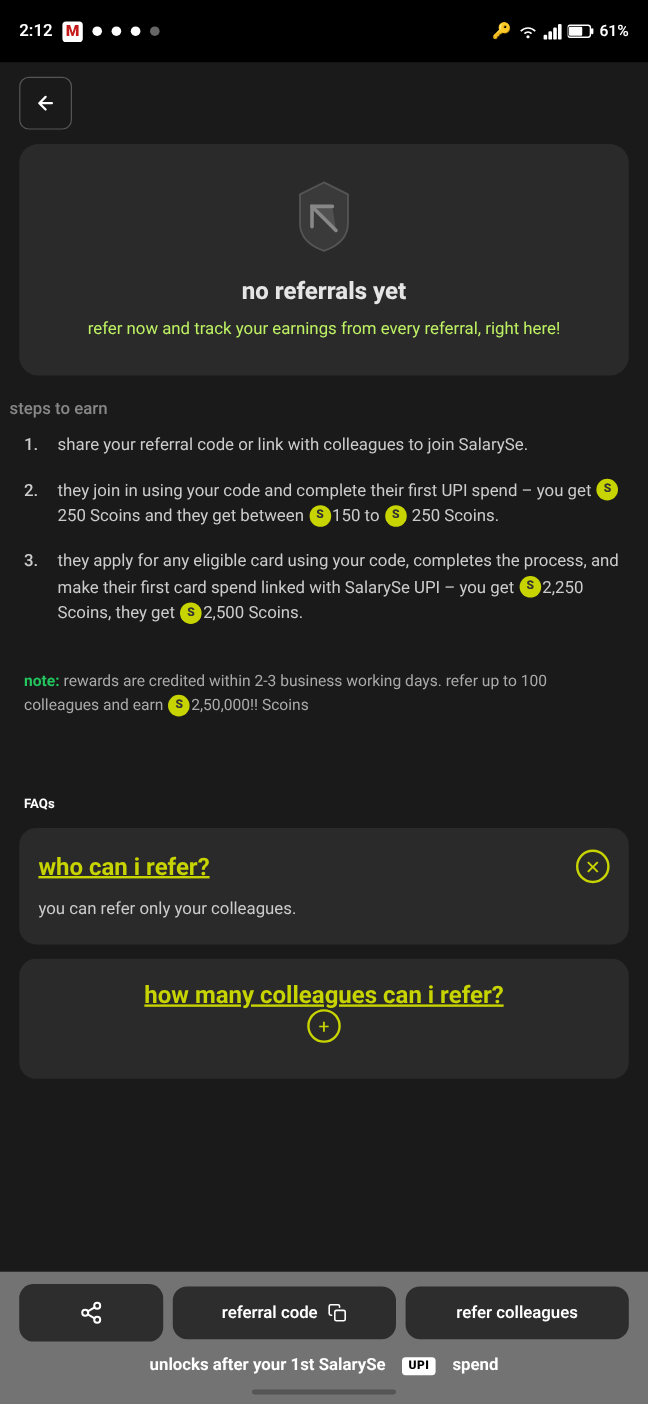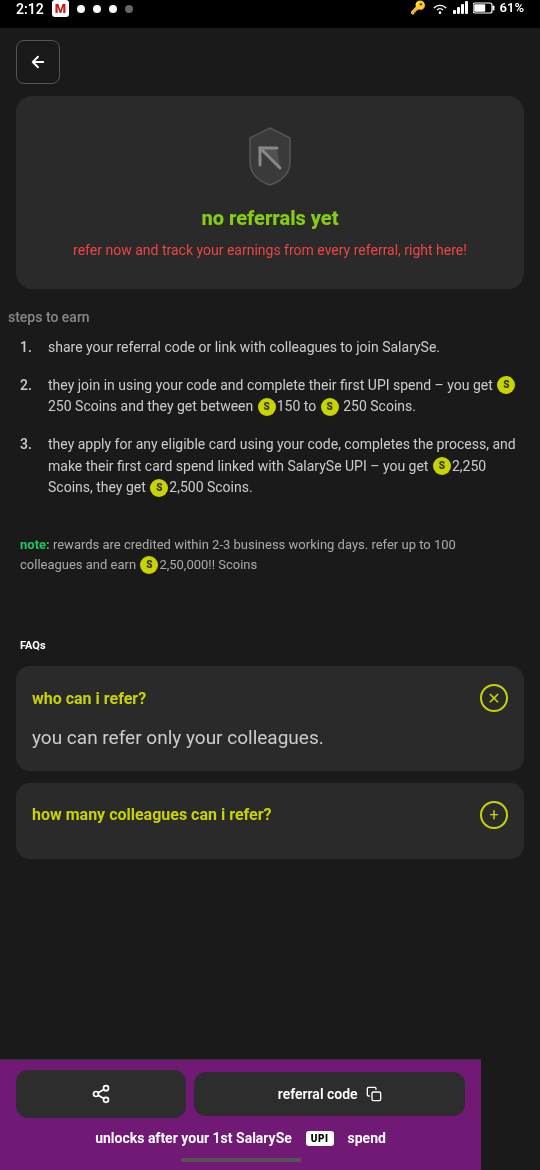--- a/index.html
+++ b/index.html
@@ -9,23 +9,23 @@
       min-height: 1170px;
       background: #1a1a1a;
       font-family: -apple-system, BlinkMacSystemFont, 'Segoe UI', Roboto, sans-serif;
       color: #fff;
       overflow-x: hidden;
     }
 
     
     .status-bar {
       background: #000;
-      height: 28px;
-      display: flex;
-      align-items: flex-start;
+      height: 52px;
+      display: flex;
+      align-items: center;
       justify-content: space-between;
       padding: 0 16px;
       font-size: 14px;
       font-weight: 600;
       color: #fff;
     }
     .status-left { display: flex; align-items: center; gap: 8px; }
     .status-right { display: flex; align-items: center; gap: 5px; font-size: 13px; }
     .status-dot { width: 8px; height: 8px; background: #666; border-radius: 50%; }
     .status-dot.active { background: #fff; }
@@ -56,26 +56,26 @@
       text-align: center;
     }
     .trophy-icon {
       margin: 0 auto 16px;
       width: 70px;
       height: 70px;
     }
     .no-referrals-title {
       font-size: 20px;
       font-weight: 800;
-      color: #84cc16;
+      color: #e5e5e5;
       margin-bottom: 10px;
     }
     .no-referrals-sub {
       font-size: 14px;
-      color: #ef4444;
+      color: #bef264;
       line-height: 1.5;
     }
 
     
     .section-label {
       font-size: 14px;
       color: #888;
       padding: 0 8px 12px;
       font-weight: 500;
     }
@@ -135,53 +135,55 @@
       border-radius: 14px;
       padding: 18px 16px;
     }
     .faq-header {
       display: flex;
       align-items: center;
       justify-content: space-between;
       margin-bottom: 12px;
     }
     .faq-question {
-      font-size: 16px;
+      font-size: 20px;
       font-weight: 700;
       color: #c8d400;
+      text-decoration: underline;
     }
     .faq-icon {
       width: 28px;
       height: 28px;
       border: 2px solid #c8d400;
       border-radius: 50%;
       display: flex;
       align-items: center;
       justify-content: center;
       color: #c8d400;
       font-size: 16px;
       cursor: pointer;
       flex-shrink: 0;
     }
     .faq-answer {
-      font-size: 19px;
+      font-size: 14px;
       color: #ccc;
       line-height: 1.5;
     }
 
     .faq-item.collapsed .faq-header {
       margin-bottom: 12px;
+      flex-direction: column;
     }
 
     
     .bottom-bar {
       position: fixed;
       bottom: 0;
-      width: 481px;
-      background: #701a75;
+      width: 540px;
+      background: #737373;
       border-top: 1px solid #333;
     }
     .bottom-actions {
       display: flex;
       align-items: center;
       gap: 0;
       padding: 10px 12px 6px;
     }
     .action-btn {
       flex: 1;
@@ -348,20 +350,23 @@
     </div>
 
     <div class="action-btn">
       <span>referral code</span>
       <svg width="16" height="16" viewBox="0 0 24 24" fill="none" stroke="white" stroke-width="2" stroke-linecap="round" stroke-linejoin="round">
         <rect x="9" y="9" width="13" height="13" rx="2" ry="2"></rect>
         <path d="M5 15H4a2 2 0 0 1-2-2V4a2 2 0 0 1 2-2h9a2 2 0 0 1 2 2v1"></path>
       </svg>
     </div>
 
+    <div class="action-btn">
+      <span>refer colleagues</span>
+    </div>
   </div>
   <div class="unlock-text">
     <span>unlocks after your 1st SalarySe</span>
     <span class="upi-badge">UPI</span>
     <span>spend</span>
   </div>
   <div class="home-indicator"></div>
 </div>
 
 </body></html>

